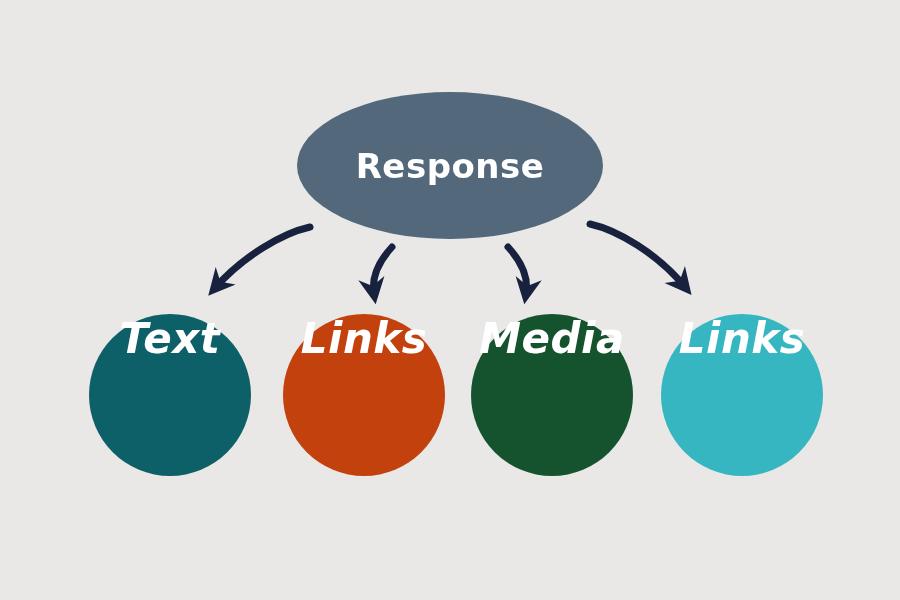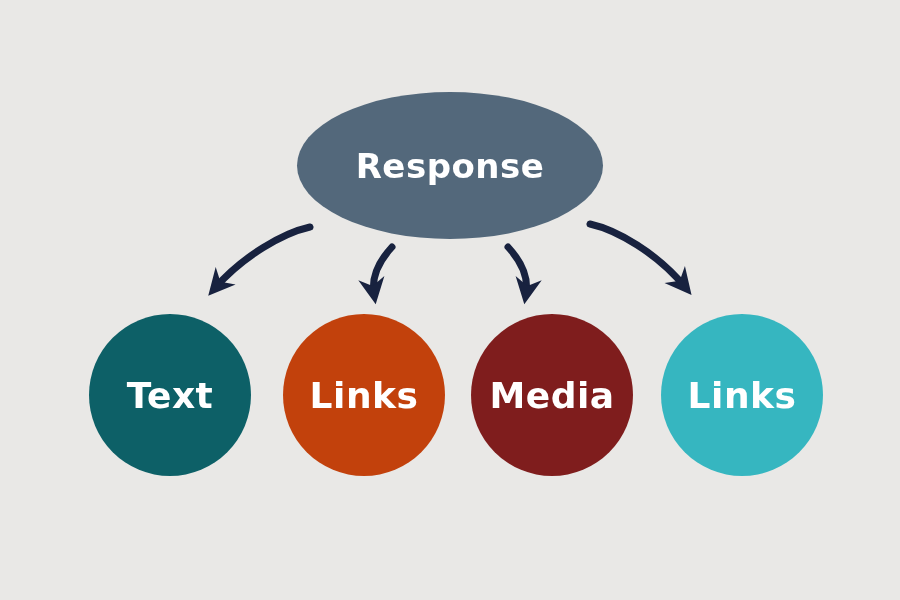--- a/index.html
+++ b/index.html
@@ -33,26 +33,26 @@
     letter-spacing: 0.5px;
     text-align: center;
   }
   .node-circle {
     position: absolute;
     top: 314px;
     width: 162px;
     height: 162px;
     border-radius: 50%;
     display: flex;
-    align-items: center;
     justify-content: center;
     color: #ffffff;
     font-weight: 700;
-    font-size: 36px;
+    font-size: 42px;
     letter-spacing: 0.5px;
+    font-style: italic;
   }
   .pos-0 { left: 89px;  background: #0d6067; }
   .pos-1 { left: 283px; background: #f7b13a; }
   .pos-2 { left: 471px; background: #975d7f; }
   .pos-3 { left: 661px; background: #36b6c0; }
   .arrow-layer {
     position: absolute;
     left: 0;
     top: 0;
     width: 900px;
@@ -88,21 +88,21 @@
   </svg>
 
   <div class="node-circle pos-0" style="background: rgb(13, 96, 103);">
     <span>Text</span>
   </div>
 
   <div class="node-circle pos-1" style="background: #c2410c;">
     <span>Links</span>
   </div>
 
-  <div class="node-circle pos-2" style="background: #7f1d1d;">
+  <div class="node-circle pos-2" style="background: #14532d;">
     <span>Media</span>
   </div>
 
   <div class="node-circle pos-3" style="background: rgb(54, 182, 192);">
     <span>Links</span>
   </div>
 
 </div>
 
 </body></html>

